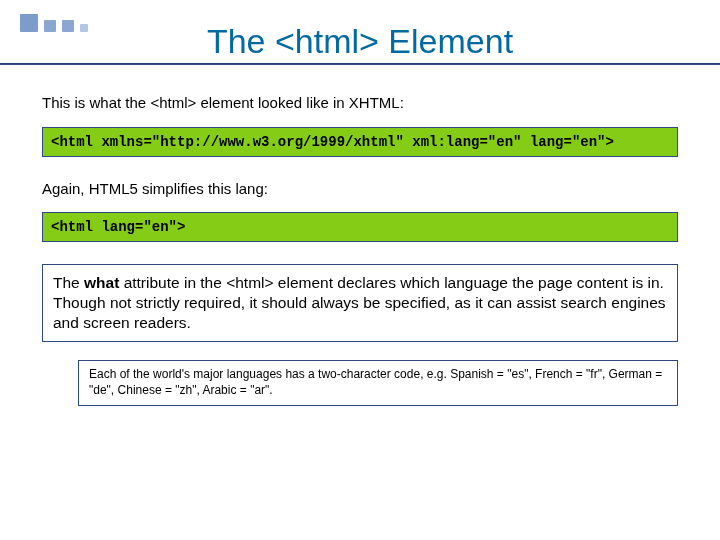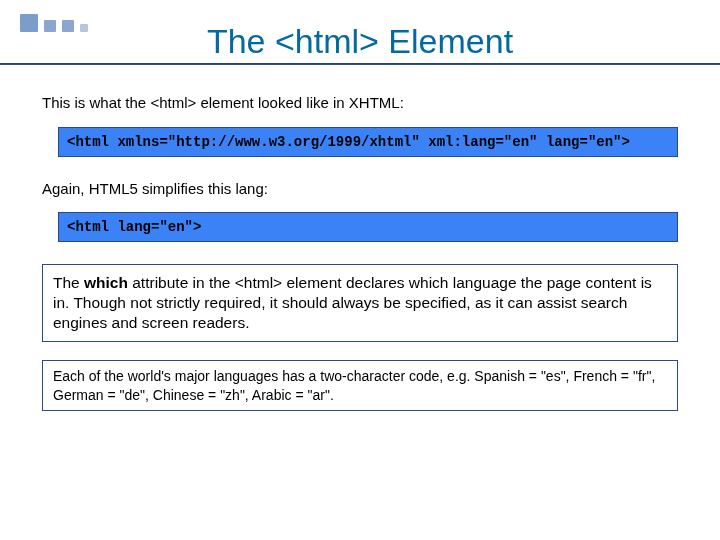--- a/index.html
+++ b/index.html
@@ -42,43 +42,43 @@
   .content {
     padding: 28px 42px 0 42px;
   }
   .para {
     font-size: 15px;
     color: #000;
     margin-bottom: 14px;
     line-height: 1.3;
   }
   .codebox {
-    background: #3b82f6;
+    background: #84cc16;
     border: 1.5px solid #2b4a84;
     padding: 6px 8px;
     font-family: "Courier New", monospace;
     font-weight: bold;
     font-size: 14px;
     color: #000;
     margin-bottom: 22px;
-    margin-left: 16px;
   }
   .infobox {
     border: 1.5px solid #2b4a84;
     padding: 8px 10px;
     font-size: 15.5px;
     color: #000;
     margin-bottom: 18px;
     line-height: 1.3;
     background: #fff;
   }
   .infobox.small {
-    font-size: 14px;
+    font-size: 12px;
     padding: 6px 10px;
     line-height: 1.3;
+    margin-left: 36px;
   }
   .bold { font-weight: bold; }
 </style>
 </head>
 <body>
 
 <div class="deco-row">
   <div class="sq big"></div>
   <div class="sq med"></div>
   <div class="sq med"></div>
@@ -92,18 +92,18 @@
 
   <p class="para">This is what the &lt;html&gt; element looked like in XHTML:</p>
 
   <div class="codebox">&lt;html xmlns="http://www.w3.org/1999/xhtml" xml:lang="en" lang="en"&gt;</div>
 
   <p class="para">Again, HTML5 simplifies this lang:</p>
 
   <div class="codebox">&lt;html lang="en"&gt;</div>
 
   <div class="infobox">
-    <span>The </span><span class="bold">which</span><span> attribute in the &lt;html&gt; element declares which language the page content is in.  Though not strictly required, it should always be specified, as it can assist search engines and screen readers.</span>
+    <span>The </span><span class="bold">what</span><span> attribute in the &lt;html&gt; element declares which language the page content is in.  Though not strictly required, it should always be specified, as it can assist search engines and screen readers.</span>
   </div>
 
   <div class="infobox small">Each of the world's major languages has a two-character code, e.g. Spanish = "es", French = "fr", German = "de", Chinese = "zh", Arabic = "ar".</div>
 
 </div>
 
 </body></html>

